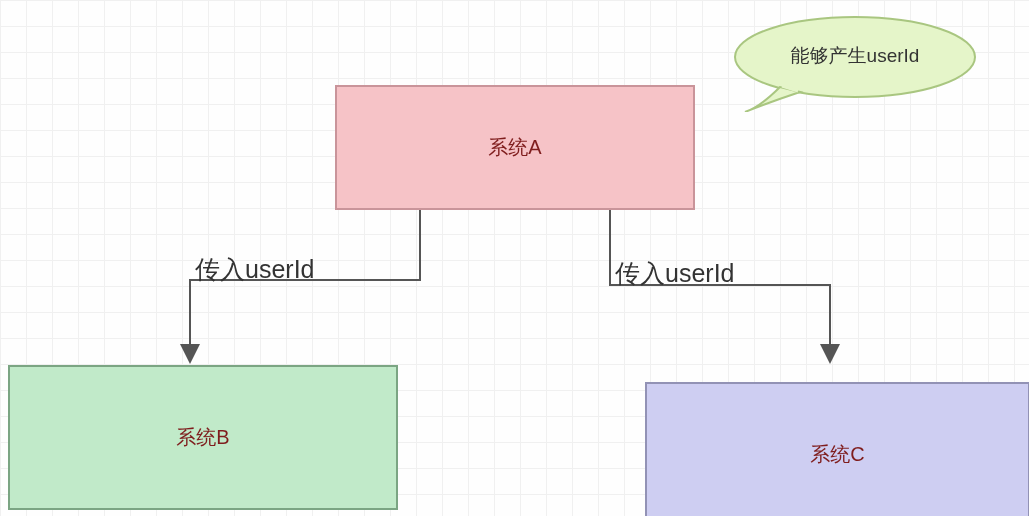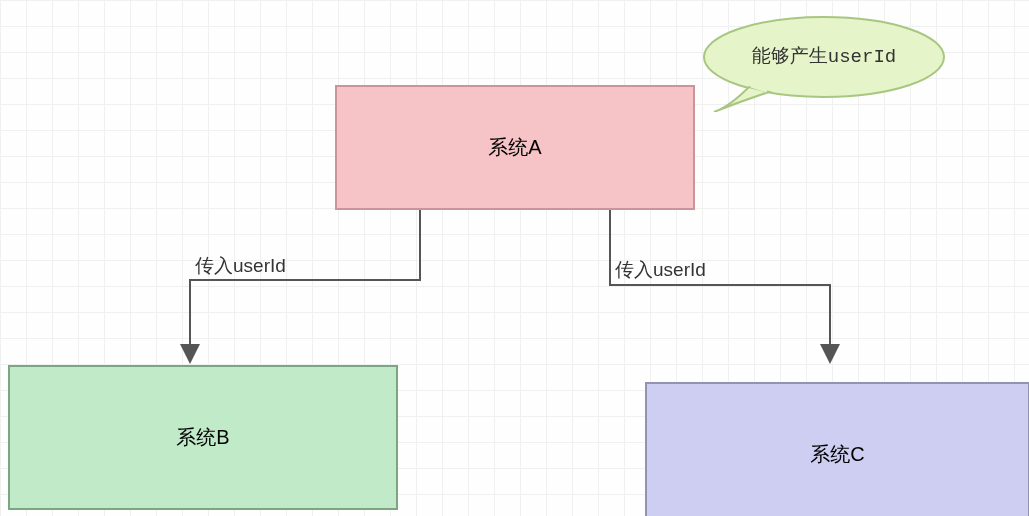--- a/index.html
+++ b/index.html
@@ -19,21 +19,21 @@
       position: relative;
       overflow: hidden;
     }
     .node {
       position: absolute;
       display: flex;
       align-items: center;
       justify-content: center;
       border: 2px solid;
       font-size: 20px;
-      color: #000000;
+      color: #7f1d1d;
     }
     .node-a {
       left: 335px;
       top: 85px;
       width: 360px;
       height: 125px;
       background-color: #f6c3c7;
       border-color: #c9949a;
     }
     .node-b {
@@ -48,42 +48,41 @@
     .node-c {
       left: 645px;
       top: 382px;
       width: 385px;
       height: 145px;
       background-color: #cecef2;
       border-color: #9292b5;
     }
     .callout {
       position: absolute;
-      left: 689px;
+      left: 720px;
       top: 12px;
       width: 270px;
       height: 100px;
-      font-family: Liberation Mono, monospace;
     }
     .callout svg {
       width: 100%;
       height: 100%;
     }
     .callout-text {
       position: absolute;
       left: 50%;
       top: 44%;
       transform: translate(-50%, -50%);
       font-size: 19px;
       color: #333;
       white-space: nowrap;
     }
     .edge-label {
       position: absolute;
-      font-size: 19px;
+      font-size: 25px;
       color: #333;
       white-space: nowrap;
     }
     .label-left {
       left: 195px;
       top: 253px;
     }
     .label-right {
       left: 615px;
       top: 257px;

